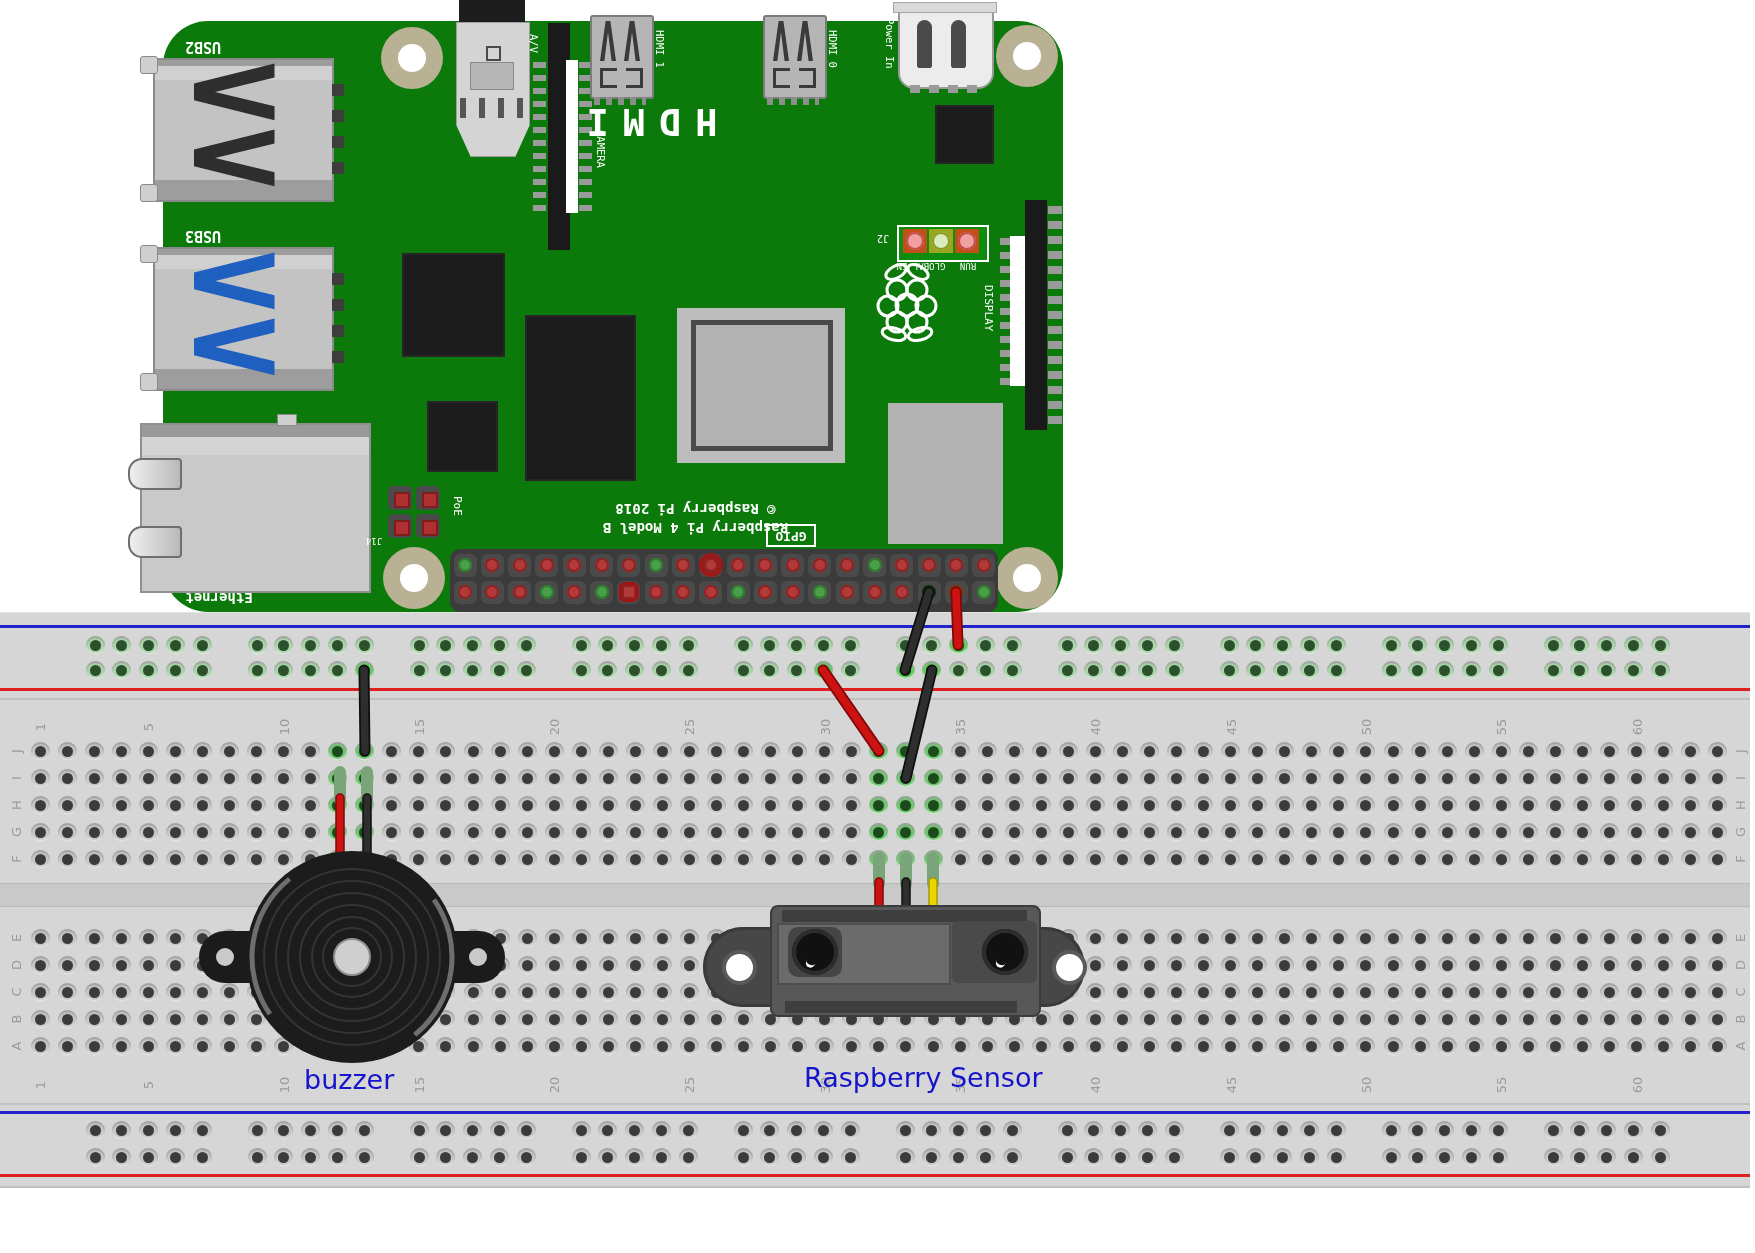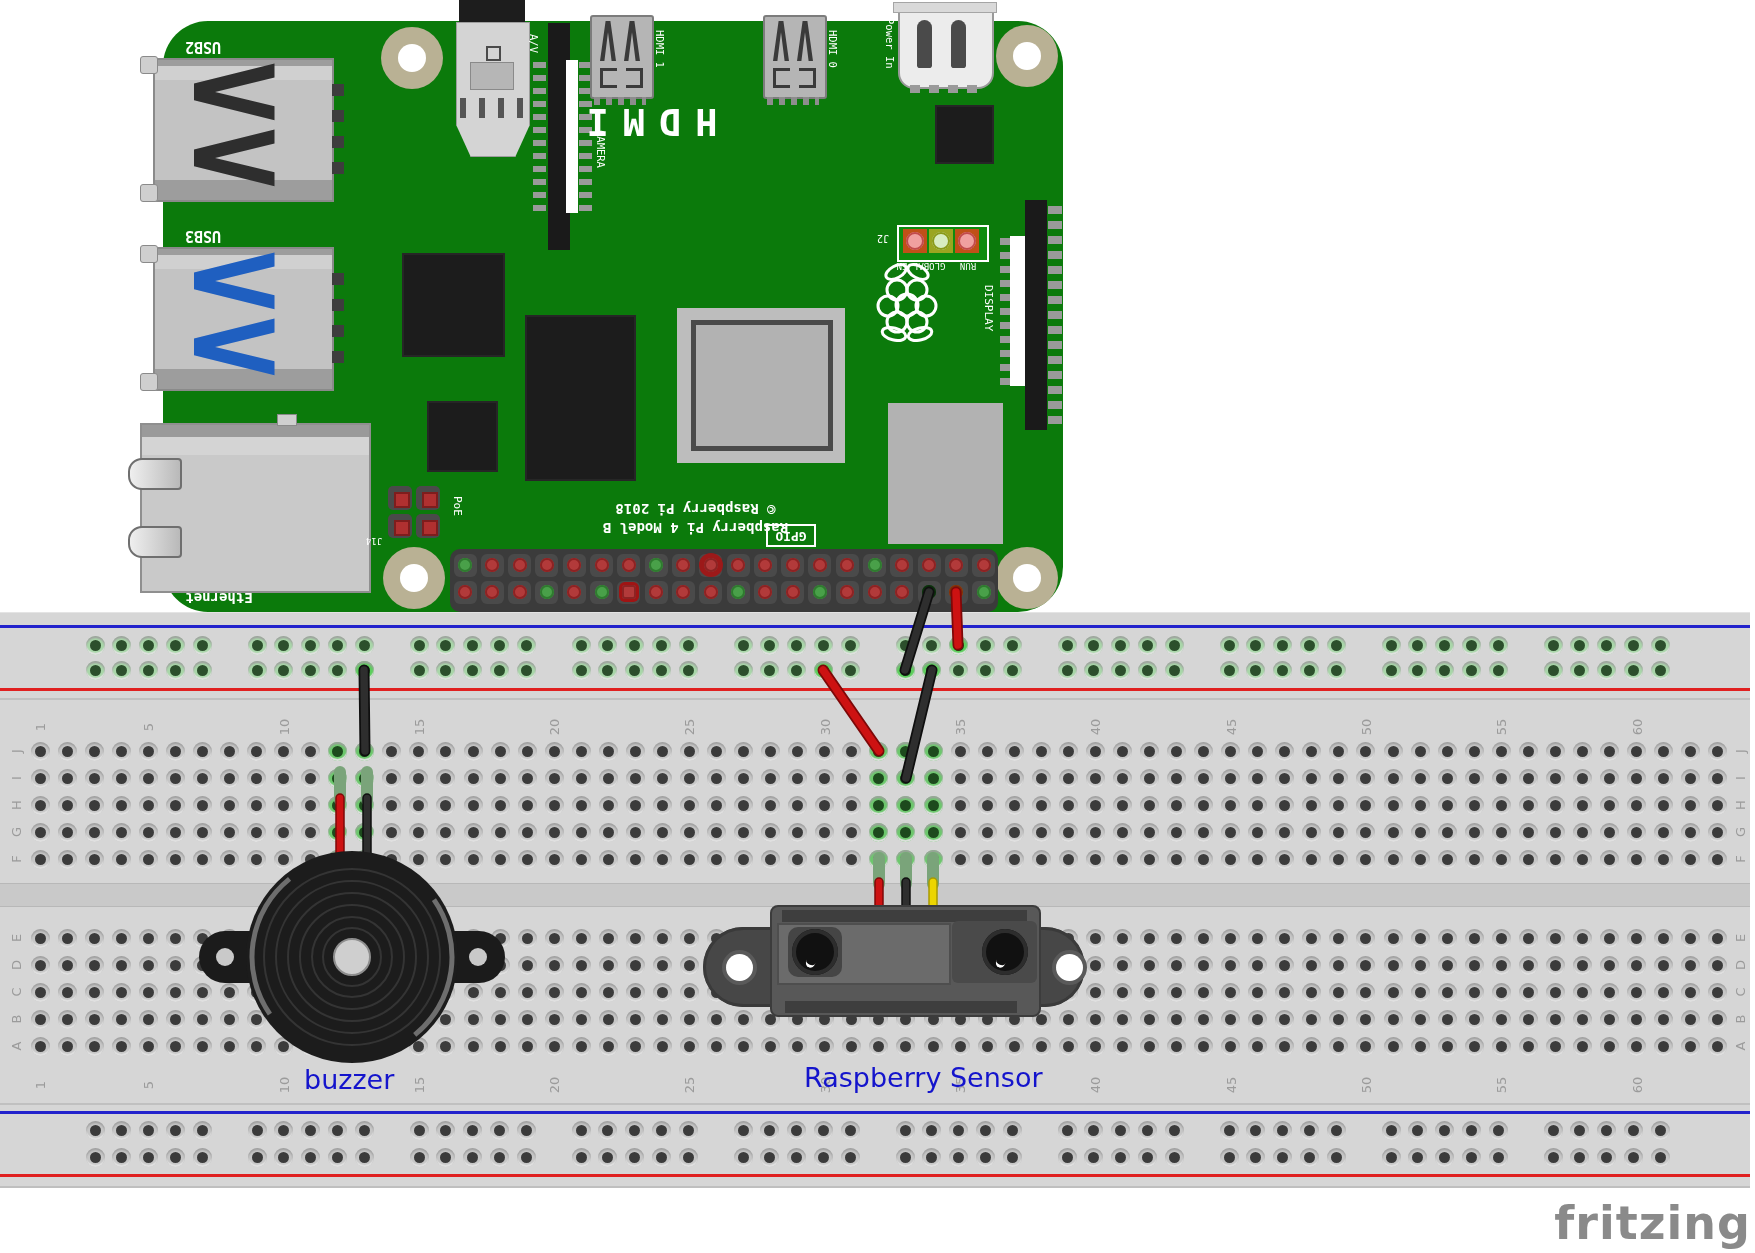--- a/index.html
+++ b/index.html
@@ -2899,14 +2899,13 @@
       <line x1="956" y1="592" x2="958" y2="645" stroke="#7e0808" stroke-width="11" stroke-linecap="round"></line>
       <line x1="956" y1="592" x2="958" y2="645" stroke="#cd1212" stroke-width="7.5" stroke-linecap="round"></line>
       <line x1="932" y1="670" x2="906" y2="778" stroke="#0f0f0f" stroke-width="11" stroke-linecap="round"></line>
       <line x1="932" y1="670" x2="906" y2="778" stroke="#2e2e2e" stroke-width="7.5" stroke-linecap="round"></line>
       <line x1="823" y1="670" x2="879" y2="751" stroke="#7e0808" stroke-width="11" stroke-linecap="round"></line>
       <line x1="823" y1="670" x2="879" y2="751" stroke="#cd1212" stroke-width="7.5" stroke-linecap="round"></line>
       <line x1="364" y1="670" x2="365" y2="751" stroke="#0f0f0f" stroke-width="11" stroke-linecap="round"></line>
       <line x1="364" y1="670" x2="365" y2="751" stroke="#2e2e2e" stroke-width="7.5" stroke-linecap="round"></line>
     </svg>
 
-  <div class="abs" style="right:4px;top:1196px;font:bold 46px 'DejaVu Sans',sans-serif;color:#8a8a8a;letter-spacing:1px;">fritzing</div>
 </div>
 
 </body></html>

